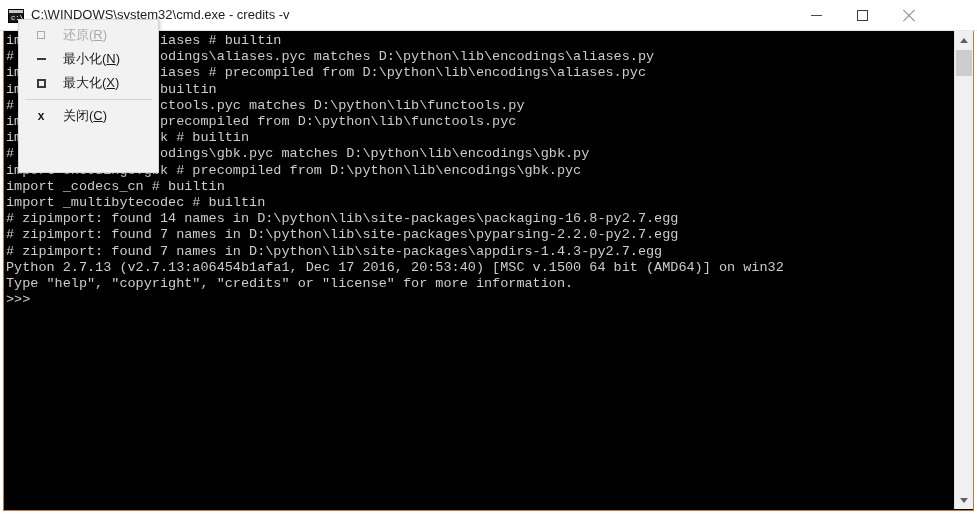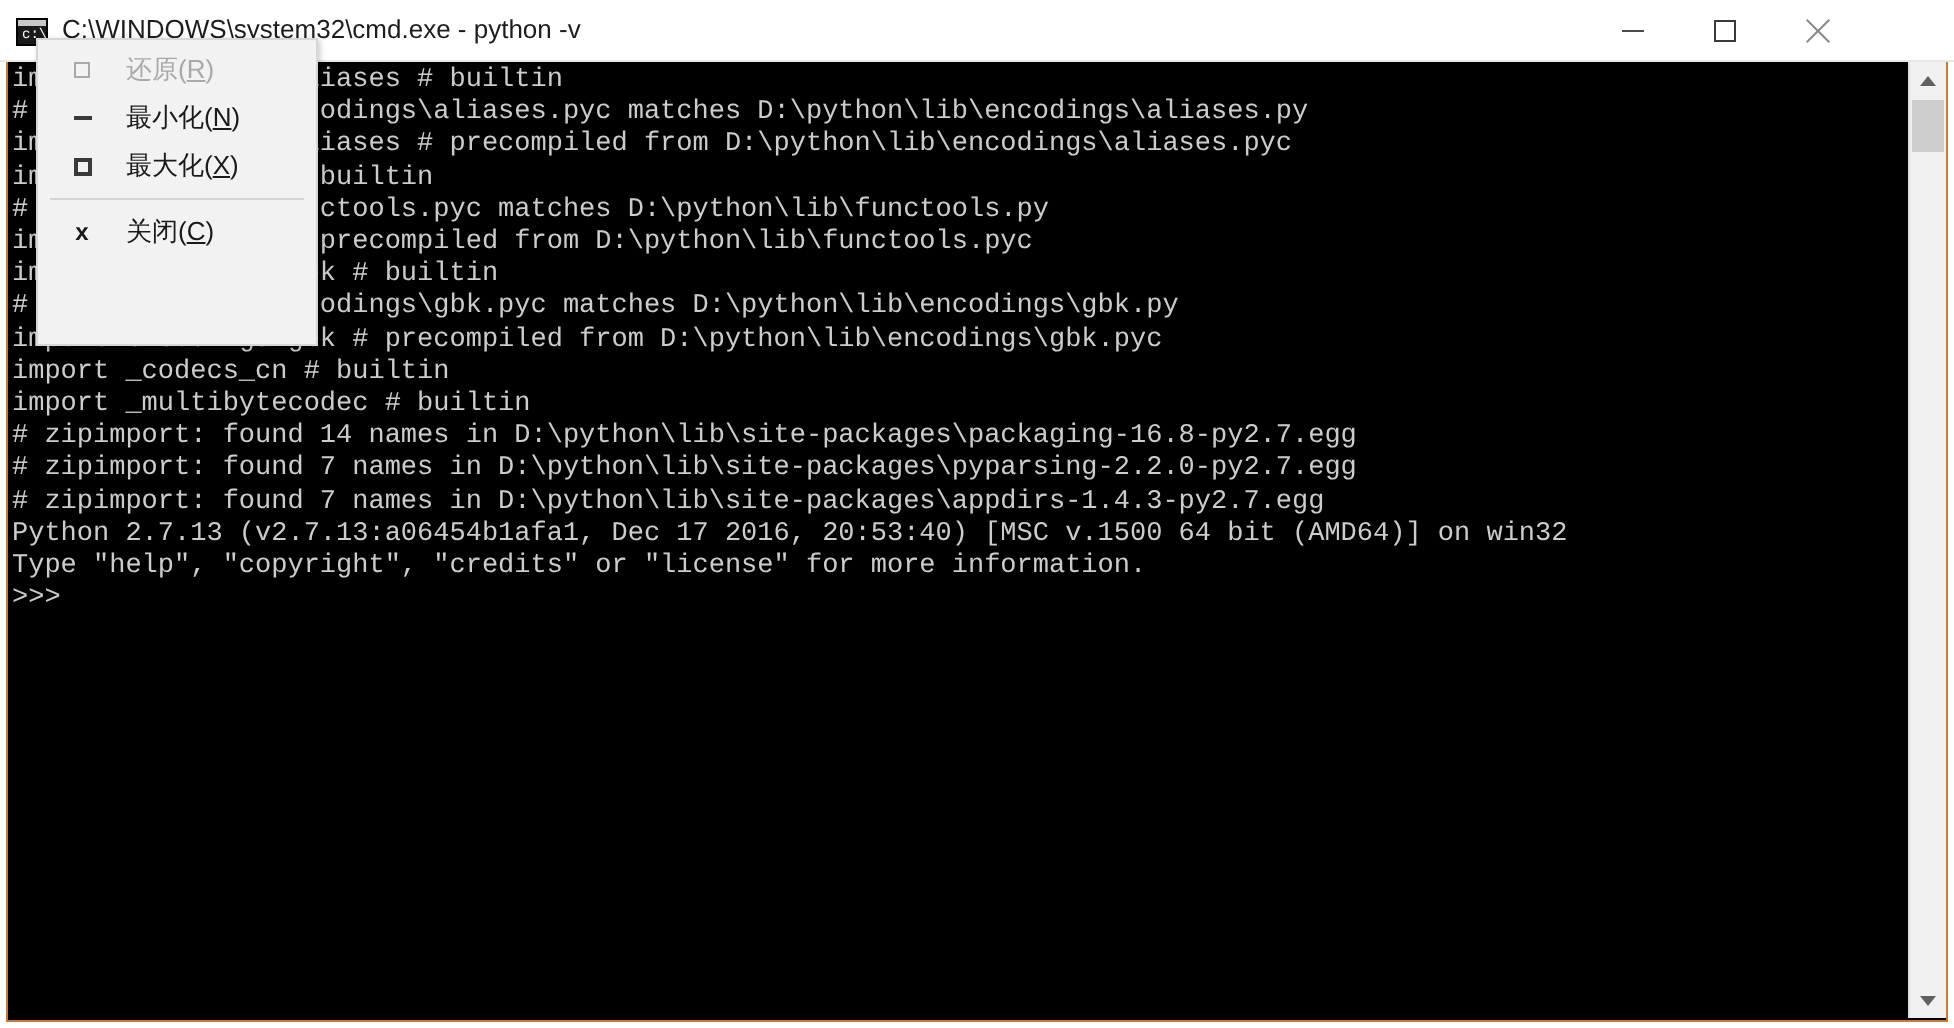--- a/index.html
+++ b/index.html
@@ -284,21 +284,21 @@
 </head>
 <body>
 
 <div id="window">
 
   <div id="titlebar">
     <div id="title-icon">
       <div class="bar"></div>
       <div class="prompt">c:\</div>
     </div>
-    <div id="title-text">C:\WINDOWS\system32\cmd.exe - python  -v</div>
+    <div id="title-text">C:\WINDOWS\system32\cmd.exe - credits  -v</div>
 
     <button class="winbtn" id="btn-min">
       <span class="glyph">
           <span class="min-line"></span>
         </span>
     </button>
     <button class="winbtn" id="btn-max">
       <span class="glyph">
           <span class="max-box"></span>
         </span>

